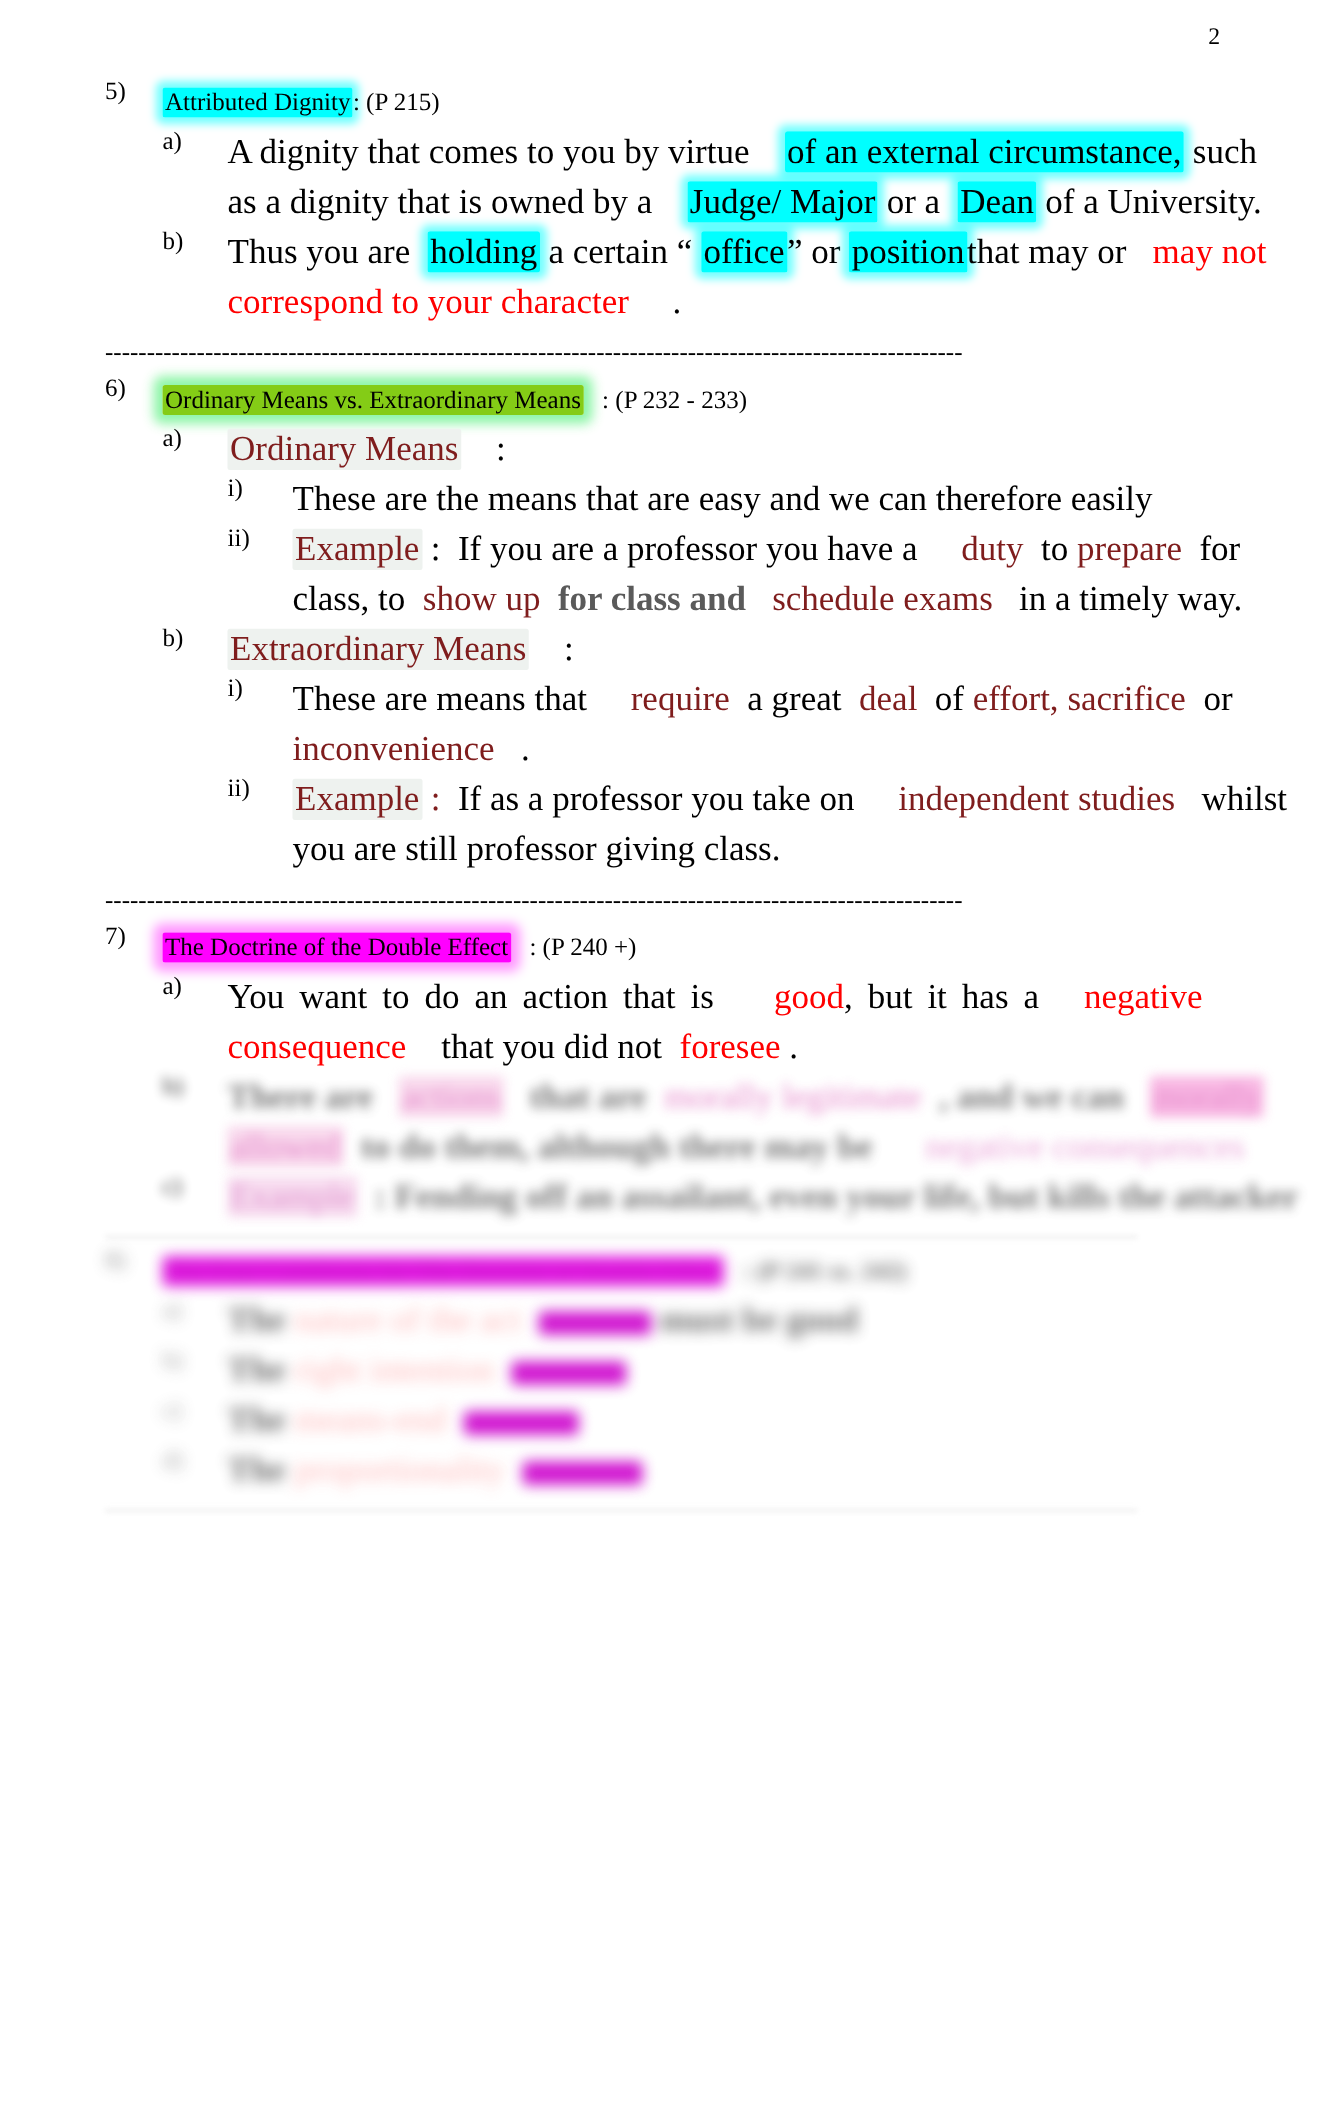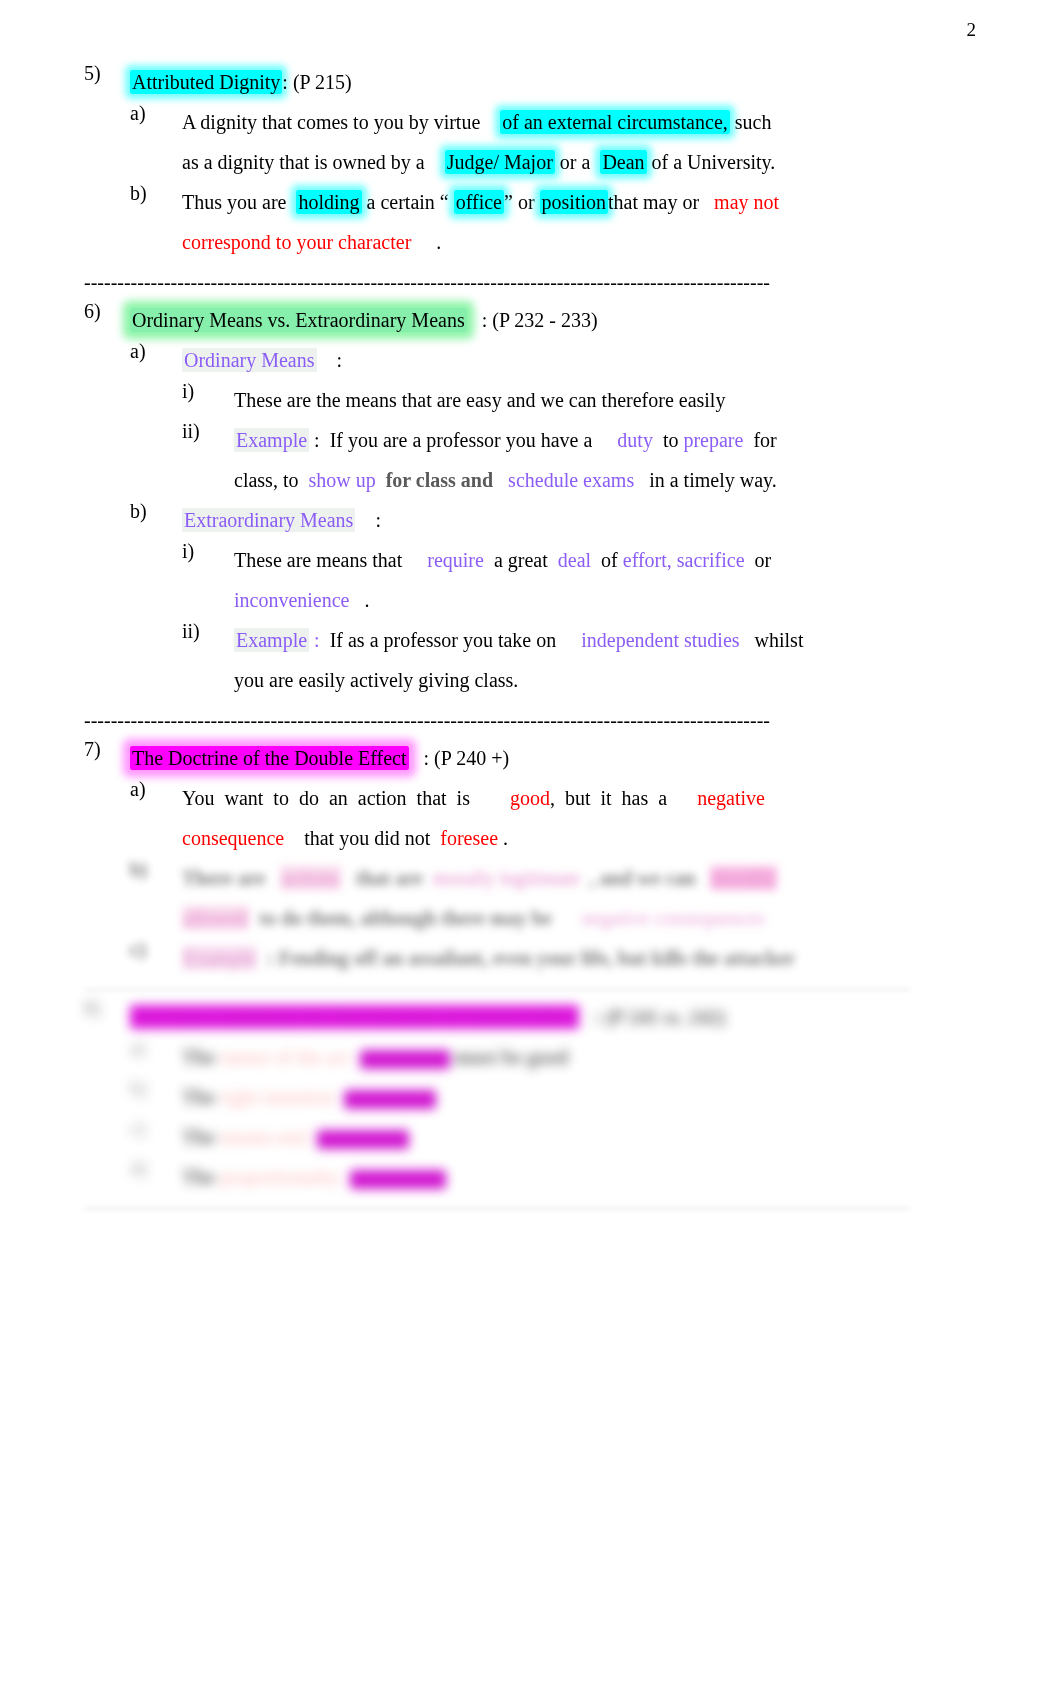--- a/index.html
+++ b/index.html
@@ -66,42 +66,42 @@
     padding-left: 52px;
   }
   .l3 > .marker {
     position: absolute;
     left: 0;
     top: 0;
     font-size: 20px;
   }
 
   .line {
-    font-size: 20px;
+    font-size: 28px;
     line-height: 40px;
     white-space: nowrap;
   }
 
   .heading-line {
     font-size: 20px;
     line-height: 40px;
   }
 
   
   .hl {
     padding: 1px 2px;
     border-radius: 2px;
   }
   .hl-cyan   { background: #00ffff; box-shadow: 0 0 7px 5px rgba(0,255,255,0.55); }
-  .hl-green  { background: #86efac; box-shadow: 0 0 9px 7px rgba(0,232,60,0.45); }
+  .hl-green  { background: #84cc16; box-shadow: 0 0 9px 7px rgba(0,232,60,0.45); }
   .hl-magenta{ background: #ff00ff; box-shadow: 0 0 9px 7px rgba(255,0,255,0.42); }
   .hl-faint  { background: #eef2ef; }
 
   .t-red   { color: #ff0000; }
-  .t-green { color: #8b5cf6; }
+  .t-green { color: #7f1d1d; }
   .t-gray  { color: #5a5a5a; font-weight: bold; }
 
   
   .rule {
     font-size: 20px;
     line-height: 40px;
     letter-spacing: 0px;
     color: #000;
     overflow: hidden;
     white-space: nowrap;
@@ -210,21 +210,21 @@
           <div class="line">
             <span class="t-green">inconvenience</span>&nbsp;&nbsp;&nbsp;<span>.</span>
           </div>
         </div>
 
         <div class="l3">
           <span class="marker">ii)</span>
           <div class="line">
             <span class="hl hl-faint t-green">Example</span>&nbsp;<span class="t-green">:</span>&nbsp;&nbsp;<span>If as a professor you take on</span>&nbsp;&nbsp;&nbsp;&nbsp;&nbsp;<span class="t-green">independent studies</span>&nbsp;&nbsp;&nbsp;<span>whilst</span>
           </div>
-          <div class="line">you are easily actively giving class.</div>
+          <div class="line">you are still professor giving class.</div>
         </div>
       </div>
     </div>
 
     <div class="rule">-------------------------------------------------------------------------------------------------------</div>
 
     <div class="l1">
       <span class="marker">7)</span>
       <div class="heading-line">
         <span class="hl hl-magenta">The Doctrine of the Double Effect</span>&nbsp;&nbsp;&nbsp;<span>: (P 240 +)</span>

